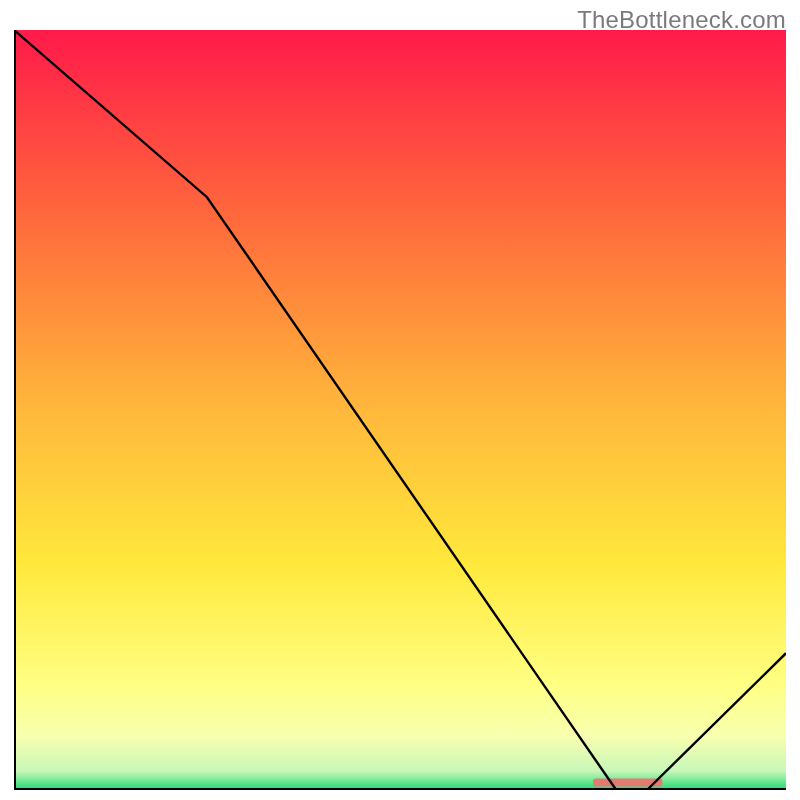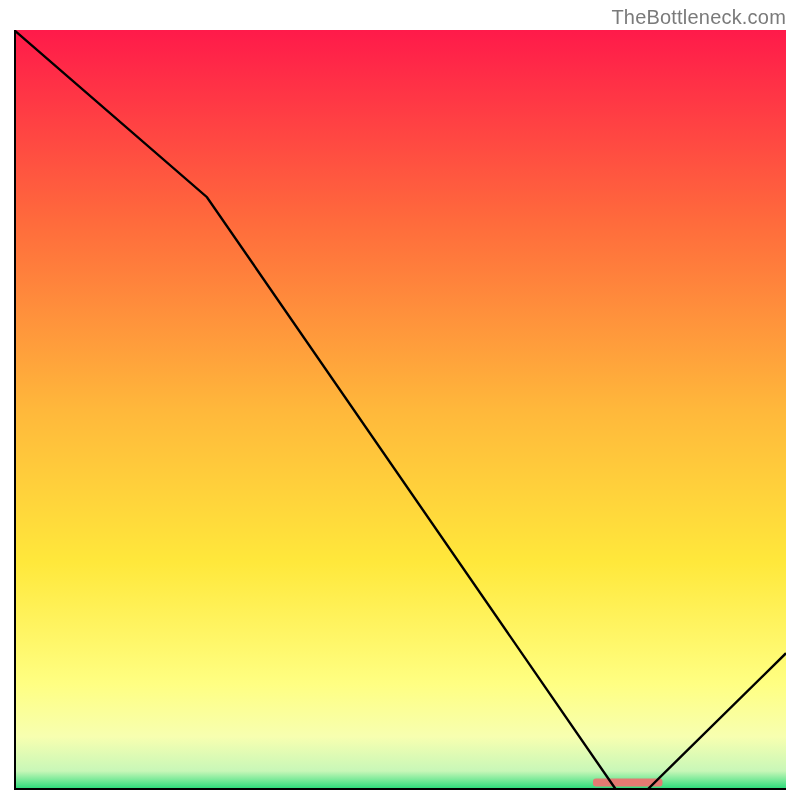--- a/index.html
+++ b/index.html
@@ -9,21 +9,21 @@
     height: 800px;
     background: #ffffff;
     font-family: Arial, Helvetica, sans-serif;
     position: relative;
   }
   .watermark {
     position: absolute;
     top: 6px;
     right: 14px;
     color: #7a7a7a;
-    font-size: 20px;
+    font-size: 24px;
     font-weight: 400;
     letter-spacing: 0.2px;
   }
   .plot-area {
     position: absolute;
     left: 14px;
     top: 30px;
     width: 772px;
     height: 760px;
     border: 2px solid #000;

